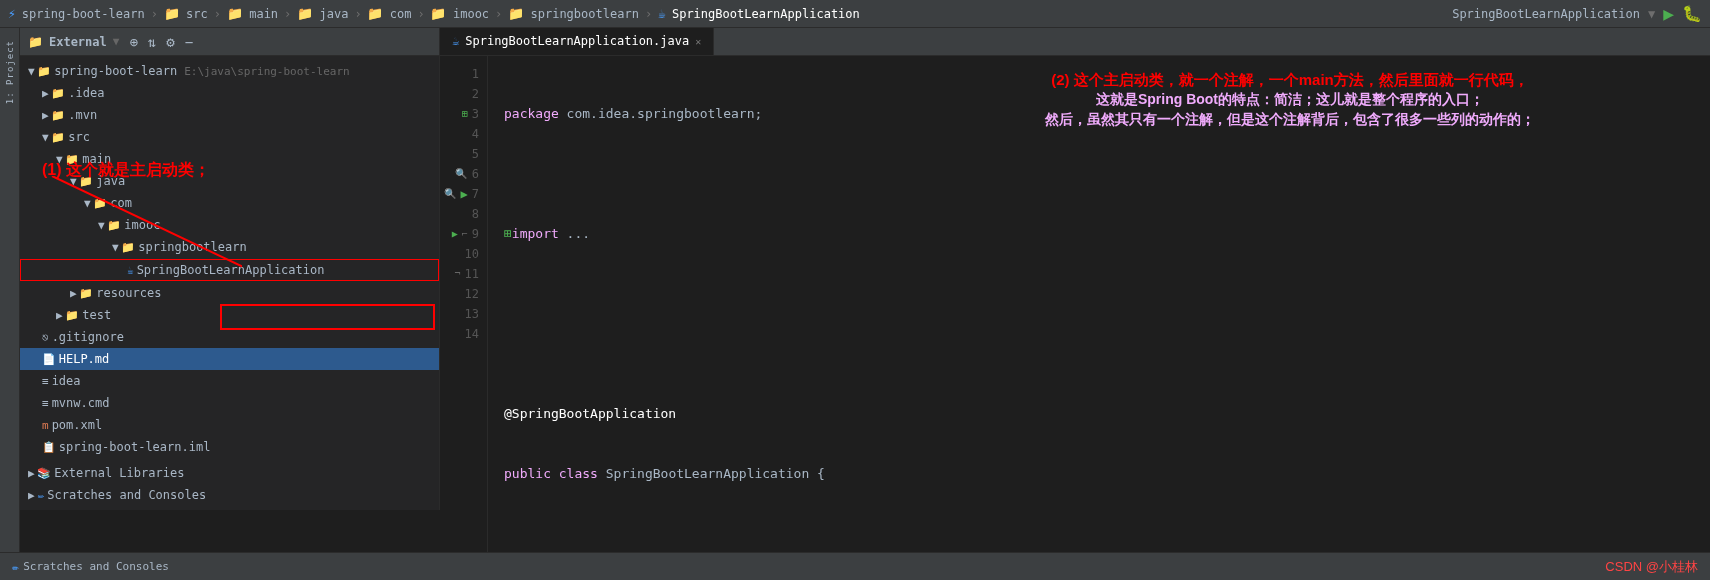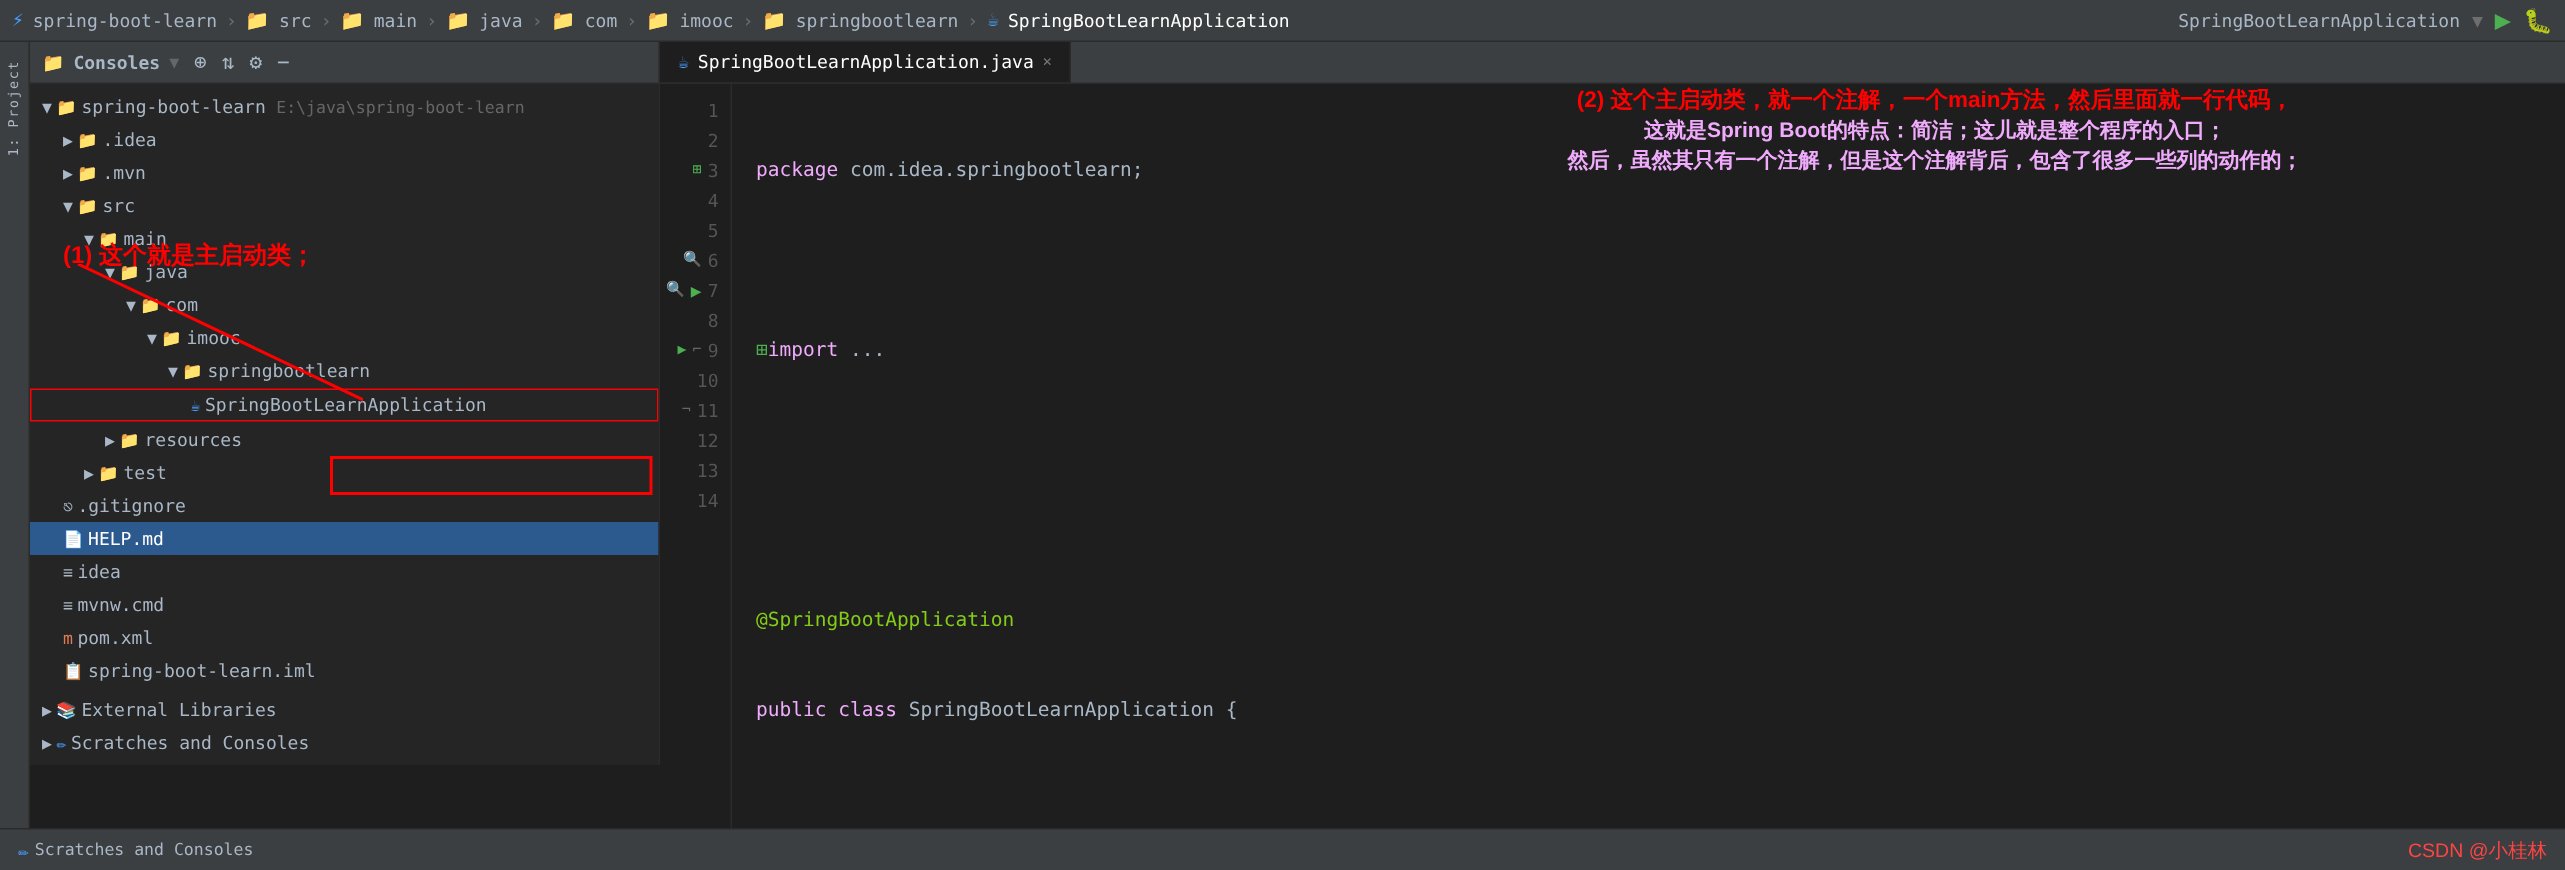--- a/index.html
+++ b/index.html
@@ -205,20 +205,21 @@
       z-index: 20;
       pointer-events: none;
     }
     .ann-line1 {
       color: #ff0000;
       font-size: 15px;
       font-weight: bold;
       font-family: 'SimHei', sans-serif;
       text-align: center;
       line-height: 1.4;
+      margin-top: 13px;
     }
     .ann-line2 {
       color: #f0abfc;
       font-size: 14px;
       font-weight: bold;
       font-family: 'SimHei', sans-serif;
       text-align: center;
       line-height: 1.4;
     }
 
@@ -255,21 +256,21 @@
       line-height: 20px;
       color: #a9b7c6;
       white-space: pre;
     }
     .code-line {
       height: 20px;
       display: flex;
       align-items: center;
     }
     .kw { color: #f0abfc; }
-    .ann { color: #84cc16; }
+    .ann { color: #ffffff; }
     .cls { color: #a9b7c6; }
     .pkg { color: #a9b7c6; }
 
     
     .bottom-bar {
       background: #3c3f41;
       height: 28px;
       display: flex;
       align-items: center;
       padding: 0 12px;
@@ -350,21 +351,21 @@
         </marker>
       </defs>
     </svg>
 
     <div class="red-box"></div>
 
     <div class="project-panel">
 
       <div class="project-toolbar">
         <span style="color:#4a9eff;font-size:12px;">📁</span>
-        <span class="project-toolbar-title">Consoles</span>
+        <span class="project-toolbar-title">External</span>
         <span style="color:#666;font-size:11px;">▼</span>
         <span class="toolbar-icon-btn">⊕</span>
         <span class="toolbar-icon-btn">⇅</span>
         <span class="toolbar-icon-btn">⚙</span>
         <span class="toolbar-icon-btn">−</span>
       </div>
 
       <div class="project-tree">
 
         <div class="tree-item" style="padding-left:8px;">

